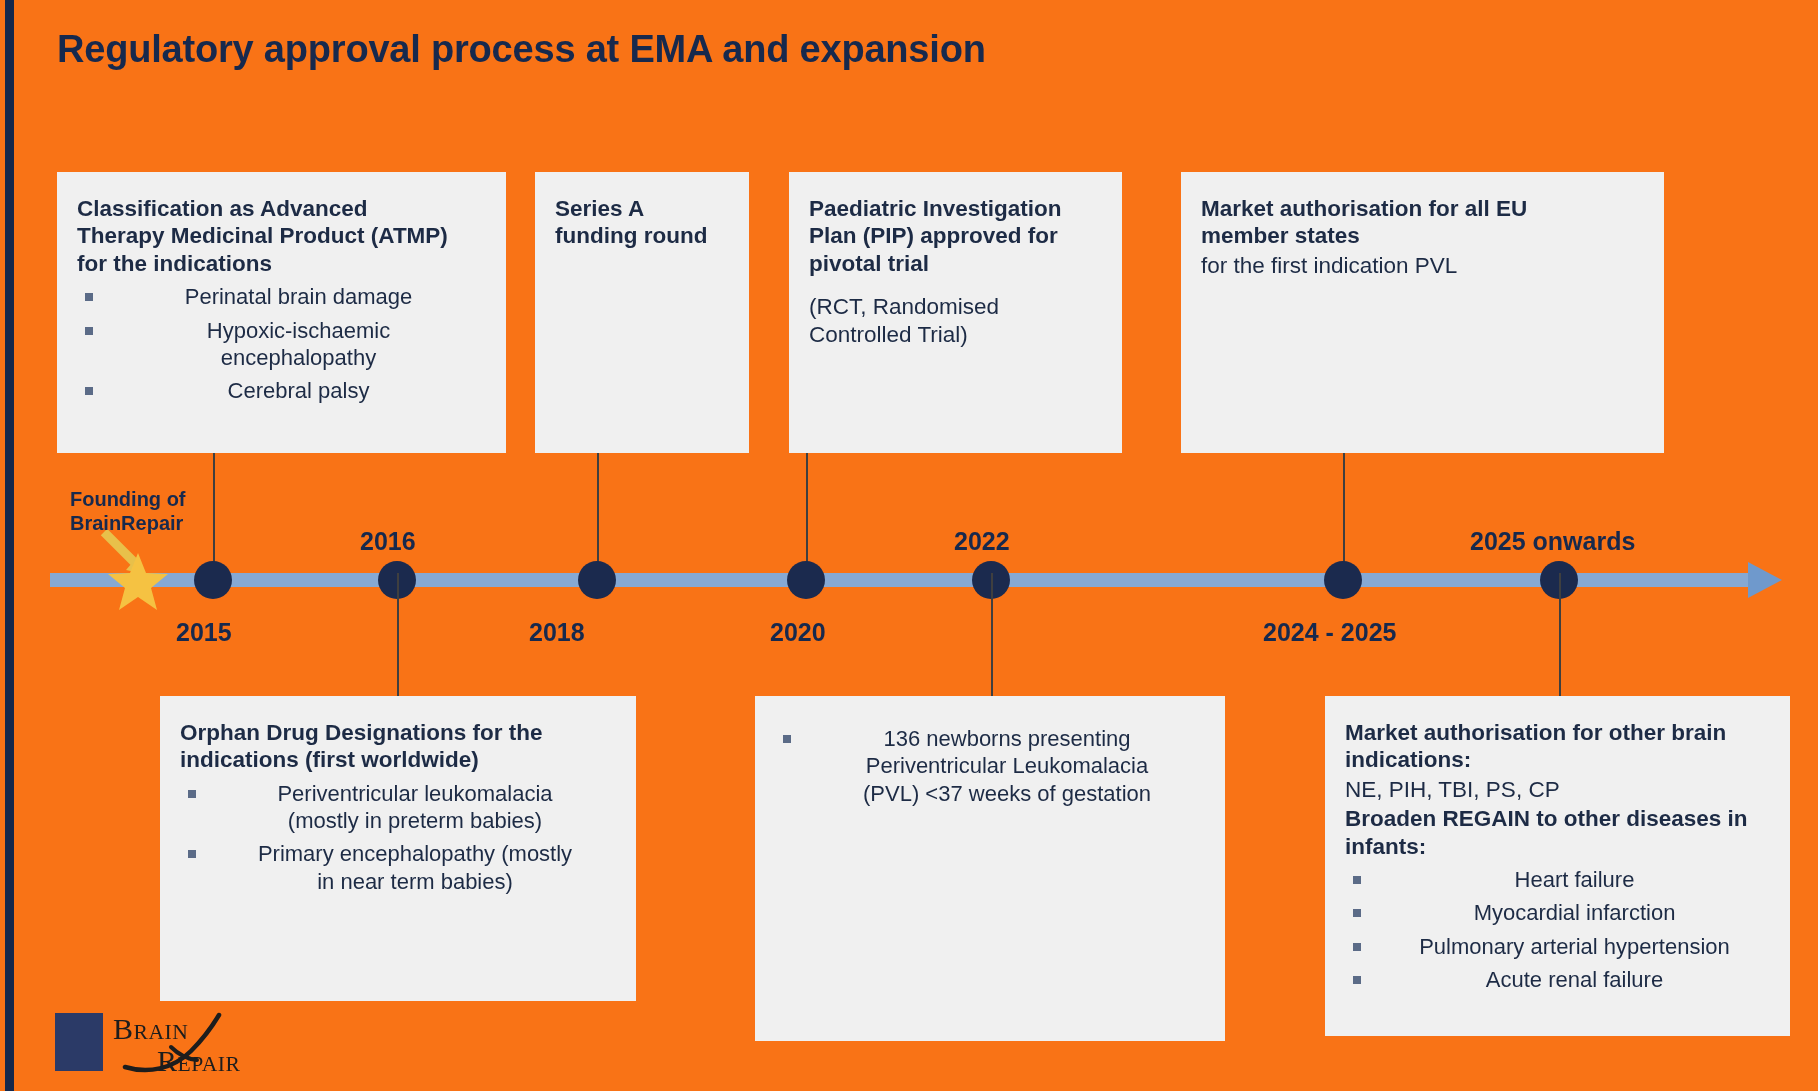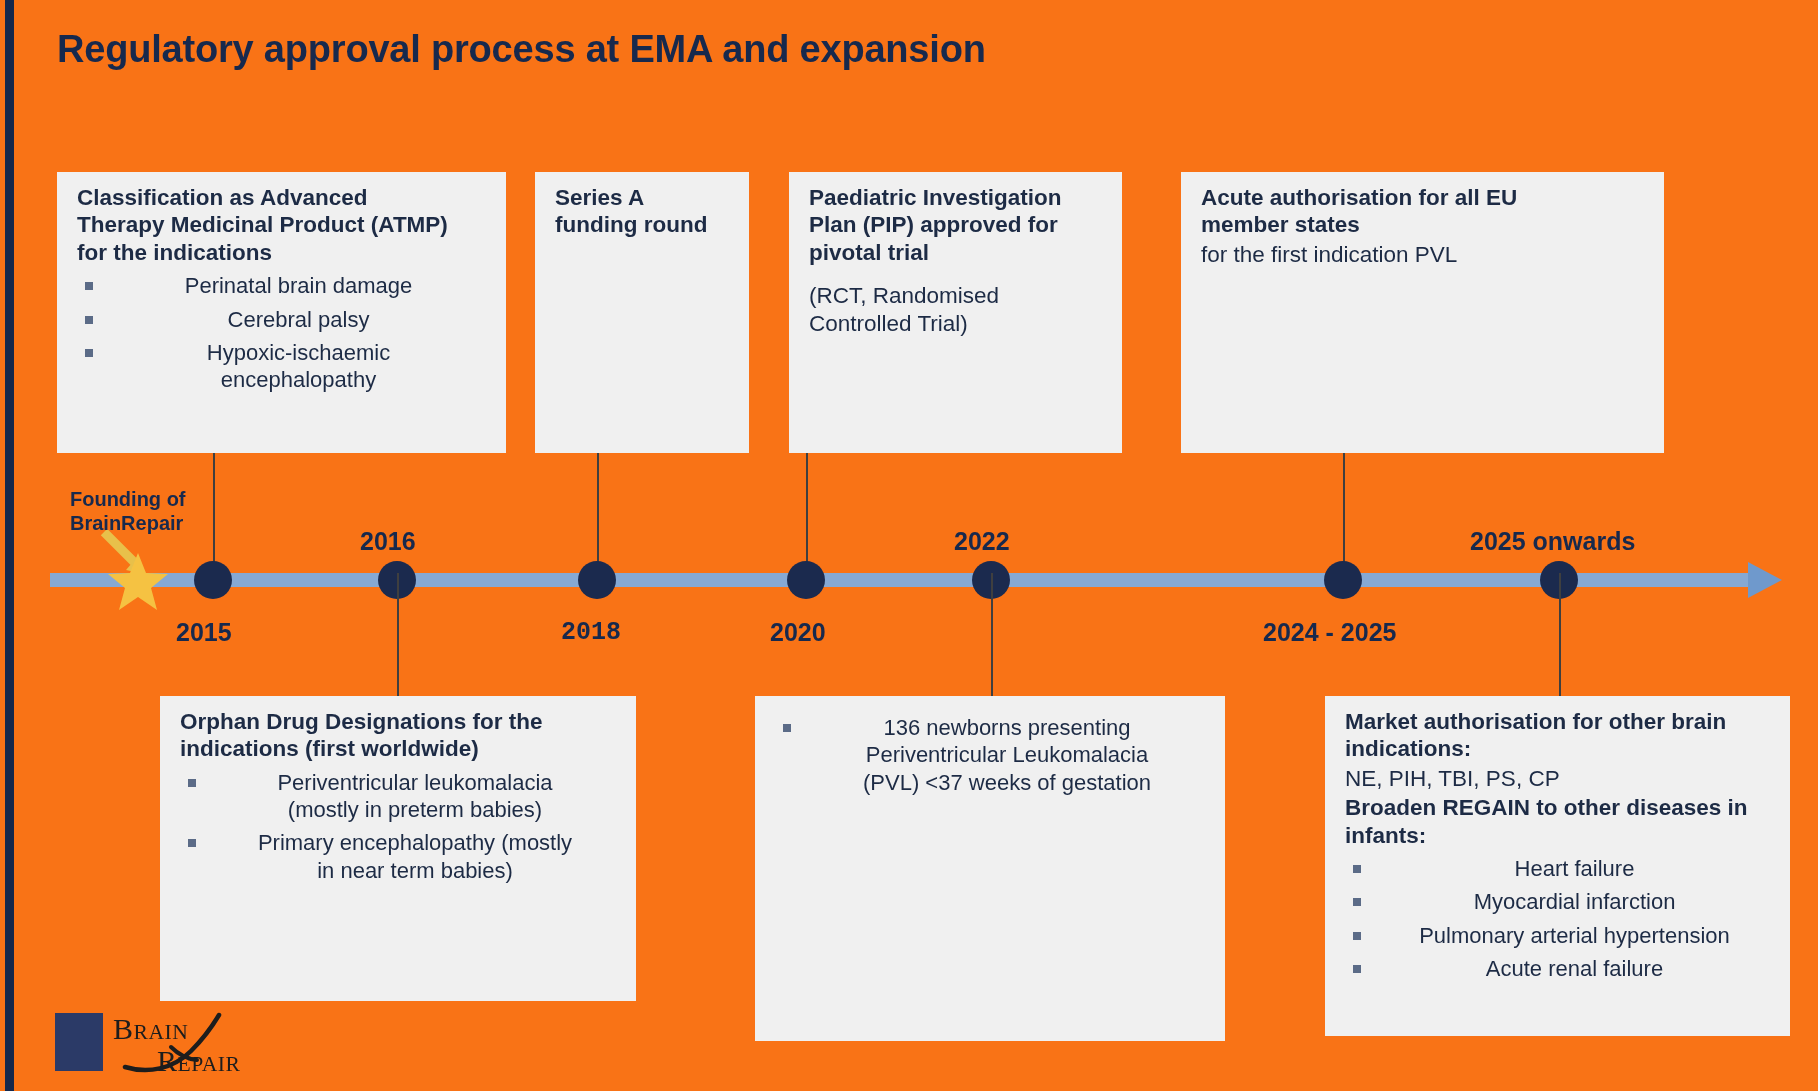--- a/index.html
+++ b/index.html
@@ -36,21 +36,21 @@
     color: #17294d;
     letter-spacing: -0.2px;
     white-space: nowrap;
   }
 
   
   .card {
     position: absolute;
     background: #f0f0f0;
     box-sizing: border-box;
-    padding: 12px 20px 16px 20px;
+    padding: 23px 20px 16px 20px;
   }
   .card-title {
     font-size: 22.5px;
     font-weight: bold;
     color: #1d2b45;
     line-height: 1.22;
     margin: 0 0 2px 0;
     white-space: pre-line;
   }
   .card-sub {
@@ -193,41 +193,41 @@
   <div class="left-accent"></div>
 
   <div class="page-title">Regulatory approval process at EMA and expansion</div>
 
   <div class="card" style="left:57px; top:172px; width:449px; height:281px;">
     <div class="card-title">Classification as Advanced
 Therapy Medicinal Product (ATMP)
 for the indications</div>
     <ul class="bullets">
       <li><span class="sq"></span><span>Perinatal brain damage</span></li>
-      <li><span class="sq"></span><span>Cerebral palsy</span></li>
       <li><span class="sq"></span><span style="white-space:pre-line">Hypoxic-ischaemic
 encephalopathy</span></li>
+      <li><span class="sq"></span><span>Cerebral palsy</span></li>
     </ul>
   </div>
 
   <div class="card" style="left:535px; top:172px; width:214px; height:281px;">
     <div class="card-title">Series A
 funding round</div>
   </div>
 
   <div class="card" style="left:789px; top:172px; width:333px; height:281px;">
     <div class="card-title">Paediatric Investigation
 Plan (PIP) approved for
 pivotal trial</div>
     <div class="card-sub spaced">(RCT, Randomised
 Controlled Trial)</div>
   </div>
 
   <div class="card" style="left:1181px; top:172px; width:483px; height:281px;">
-    <div class="card-title">Acute authorisation for all EU
+    <div class="card-title">Market authorisation for all EU
 member states</div>
     <div class="card-sub">for the first indication PVL</div>
   </div>
 
   <div class="connector" style="left:213px; top:453px; height:120px;"></div>
   <div class="connector" style="left:597px; top:453px; height:120px;"></div>
   <div class="connector" style="left:806px; top:453px; height:120px;"></div>
   <div class="connector" style="left:1343px; top:453px; height:120px;"></div>
 
   <div class="tl-bar" style="left:50px; width:1700px;"></div>
@@ -249,21 +249,21 @@
     <polygon points="31,1 39,21 61,22 44,36 50,58 31,45 12,58 18,36 1,22 23,21" fill="#f5c242"></polygon>
   </svg>
   <div class="founding-label">Founding of
 BrainRepair</div>
 
   <div class="tl-year" style="left:360px; top:527px;">2016</div>
   <div class="tl-year" style="left:954px; top:527px;">2022</div>
   <div class="tl-year" style="left:1470px; top:527px;">2025 onwards</div>
 
   <div class="tl-year" style="left:176px; top:618px;">2015</div>
-  <div class="tl-year" style="left:561px; top:618px;font-family:Liberation Mono, monospace;">2018</div>
+  <div class="tl-year" style="left:529px; top:618px;">2018</div>
   <div class="tl-year" style="left:770px; top:618px;">2020</div>
   <div class="tl-year" style="left:1263px; top:618px;">2024 - 2025</div>
 
   <div class="connector" style="left:397px; top:573px; height:123px;"></div>
   <div class="connector" style="left:991px; top:573px; height:123px;"></div>
   <div class="connector" style="left:1559px; top:573px; height:123px;"></div>
 
   <div class="card" style="left:160px; top:696px; width:476px; height:305px;">
     <div class="card-title">Orphan Drug Designations for the
 indications (first worldwide)</div>

